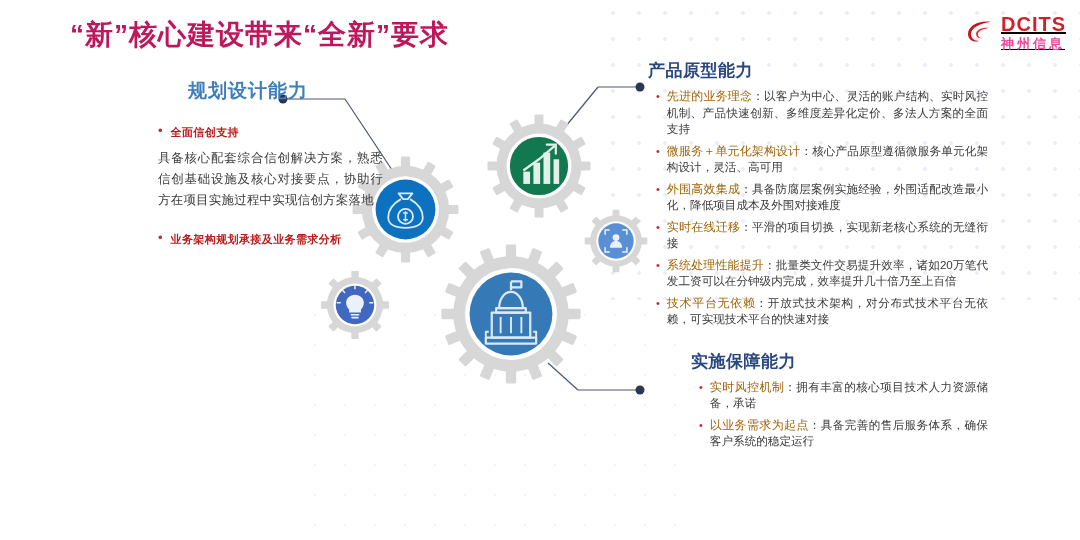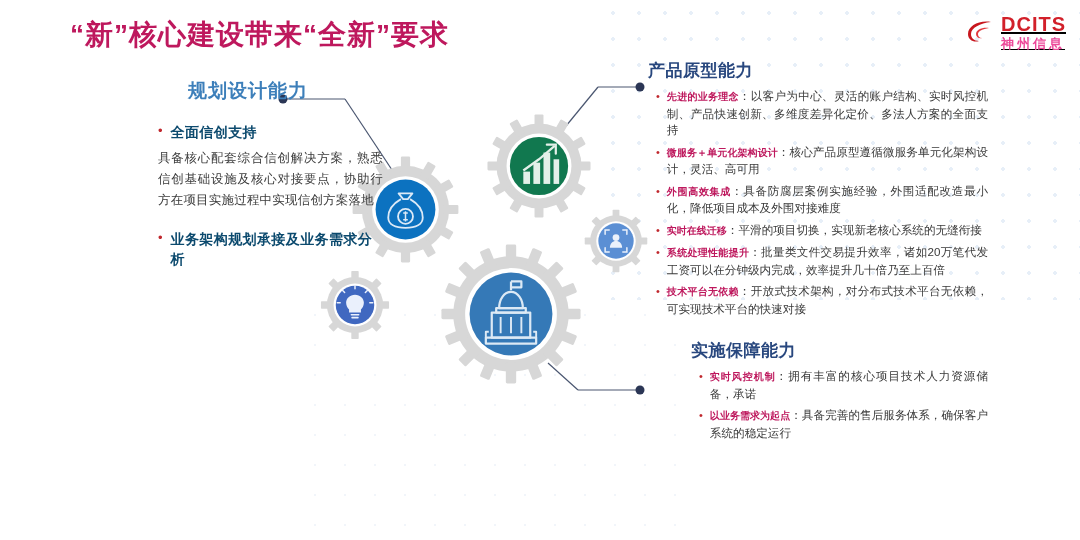--- a/index.html
+++ b/index.html
@@ -51,39 +51,40 @@
   #left-col{position:absolute;left:110px;top:78px;width:225px;margin-left:48px;}
   .col-heading{
     font-size:19px;font-weight:bold;color:#3d7fba;letter-spacing:1px;
   }
   #left-col .col-heading{margin-left:30px;}
   .lbullet{margin-top:18px;display:flex;gap:8px;}
   .lbullet .dot{
     color:#c0272d;font-size:13px;line-height:18px;flex:0 0 auto;
   }
   .lbullet .btitle{
-    font-size:14px;font-weight:bold;color:#0c4a6e;line-height:20px;
+    font-size:11px;font-weight:bold;color:#b91c1c;line-height:20px;
     letter-spacing:.4px;
+    text-align:center;
   }
   .lbody{
     margin-top:6px;font-size:12.5px;color:#3b3b3b;line-height:21px;
     letter-spacing:.2px;text-align:justify;
   }
 
   
   #right-col{position:absolute;left:648px;top:59px;width:340px;}
   .rsection{margin-bottom:4px;}
   .rhead{
     font-size:17px;font-weight:bold;color:#28477e;letter-spacing:.5px;
     margin-bottom:6px;
   }
   .ritem{display:flex;gap:7px;margin-bottom:5px;}
   .ritem .dot{color:#c0272d;font-size:11px;line-height:17px;flex:0 0 auto;padding-left:8px;}
   .ritem .txt{font-size:11.6px;line-height:16.5px;color:#3a3a3a;text-align:justify;}
-  .ritem .txt b{color:#be185d;font-size:10px;font-weight:bold;}
+  .ritem .txt b{color:#a16207;font-size:12px;font-weight:normal;}
 
   
   #connectors{position:absolute;left:0;top:0;width:1080px;height:540px;pointer-events:none;}
 
   
   .gear{position:absolute;}
   .gear svg{display:block;}
 </style>
 </head>
 <body>

